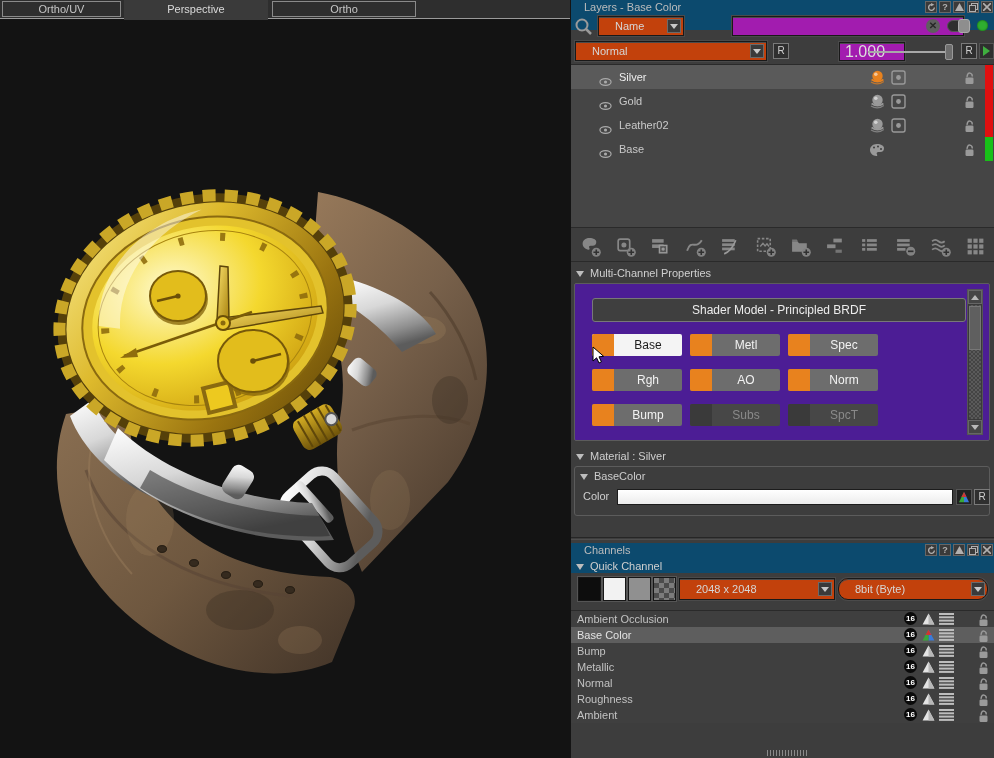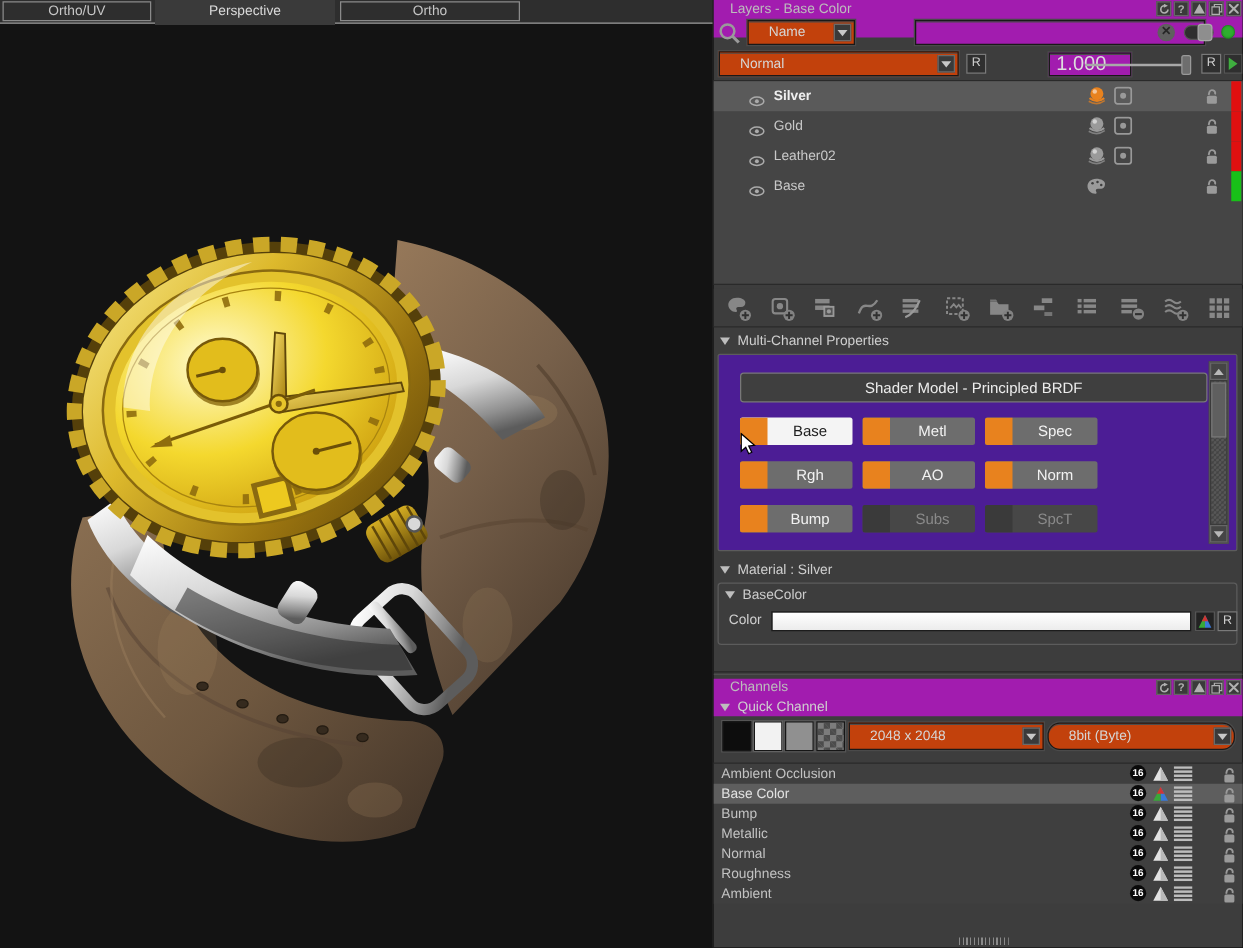--- a/index.html
+++ b/index.html
@@ -13,21 +13,21 @@
   .tabbar { position:absolute; left:0; top:0; width:570px; height:19px; background:#2e2e2e;
     border-bottom:1px solid #9a9a9a; z-index:5; }
   .tab { position:absolute; top:1px; height:16px; line-height:15px; text-align:center;
     font-size:11px; color:#c6c6c6; border:1px solid #8a8a8a; background:#2e2e2e; cursor:default; }
   .tab.active { top:0; height:20px; line-height:18px; border:none; background:#3a3a3a; color:#dadada; z-index:6; }
 
   
   .right { position:absolute; left:570px; top:0; width:424px; height:758px; background:#3d3d3d;
     border-left:1px solid #141414; font-size:11px; color:#cccccc; }
 
-  .titlebar { position:absolute; left:0; width:424px; height:30px; background:#a21caf;
+  .titlebar { position:absolute; left:0; width:424px; height:30px; background:#0c4a6e;
     color:#bcbcbc; font-size:11px; line-height:14px; padding-left:13px; }
   .tb-ctrls { position:absolute; right:2px; top:1px; display:flex; gap:2px; }
   .tb-ctrl { width:12px; height:12px; background:#3a3a3a; border:1px solid #666;
     display:flex; align-items:center; justify-content:center; color:#c9a22e; font-size:9px; font-weight:bold; }
 
   .drop { position:absolute; height:20px; background:#c2410c; border:1px solid #191919;
     box-shadow:inset 0 1px 0 #4c4c4c, 0 0 0 1px #4a4a4a; color:#d6d6d6; line-height:18px;
     padding-left:16px; font-size:11px; }
   .drop .arrowbox { position:absolute; right:2px; top:2px; width:14px; height:14px; background:#3a3a3a;
     border:1px solid #6a6a6a; display:flex; align-items:center; justify-content:center; }
@@ -42,21 +42,21 @@
   .rbtn { position:absolute; width:16px; height:16px; background:#2f2f2f; border:1px solid #7a7a7a;
     color:#cfcfcf; font-size:10px; text-align:center; line-height:14px; }
   .playbtn { position:absolute; width:15px; height:16px; background:#2f2f2f; border:1px solid #555;
     display:flex; align-items:center; justify-content:center; }
   .playbtn i { width:0; height:0; border-top:5px solid transparent; border-bottom:5px solid transparent;
     border-left:7px solid #3fae3f; }
 
   .layer-list { position:absolute; left:0; top:64px; width:424px; height:164px; background:#454545;
     border-top:1px solid #2a2a2a; border-bottom:1px solid #2a2a2a; }
   .layer-row { position:relative; height:24px; line-height:24px; color:#c9c9c9; }
-  .layer-row.sel { background:#5a5a5a; color:#efefef;font-weight:bold; }
+  .layer-row.sel { background:#5a5a5a; color:#efefef; }
   .layer-row .eye { position:absolute; left:28px; top:6px; }
   .layer-row .lname { position:absolute; left:48px; font-size:11px; }
   .layer-row .mico { position:absolute; top:4px; }
   .layer-row .lstrip { position:absolute; right:2px; top:0; width:8px; height:24px; }
 
   .tools { position:absolute; left:0; top:231px; width:424px; height:31px; background:#3d3d3d;
     border-bottom:1px solid #2a2a2a; display:flex; align-items:center; padding-left:8px; gap:13px; }
   .tbi { width:22px; height:22px; display:flex; align-items:center; justify-content:center; opacity:.85; }
   .ruler { position:absolute; left:196px; bottom:2px; width:40px; height:6px;
     background:repeating-linear-gradient(90deg,#8a8a8a 0 1px,transparent 1px 3px); }

